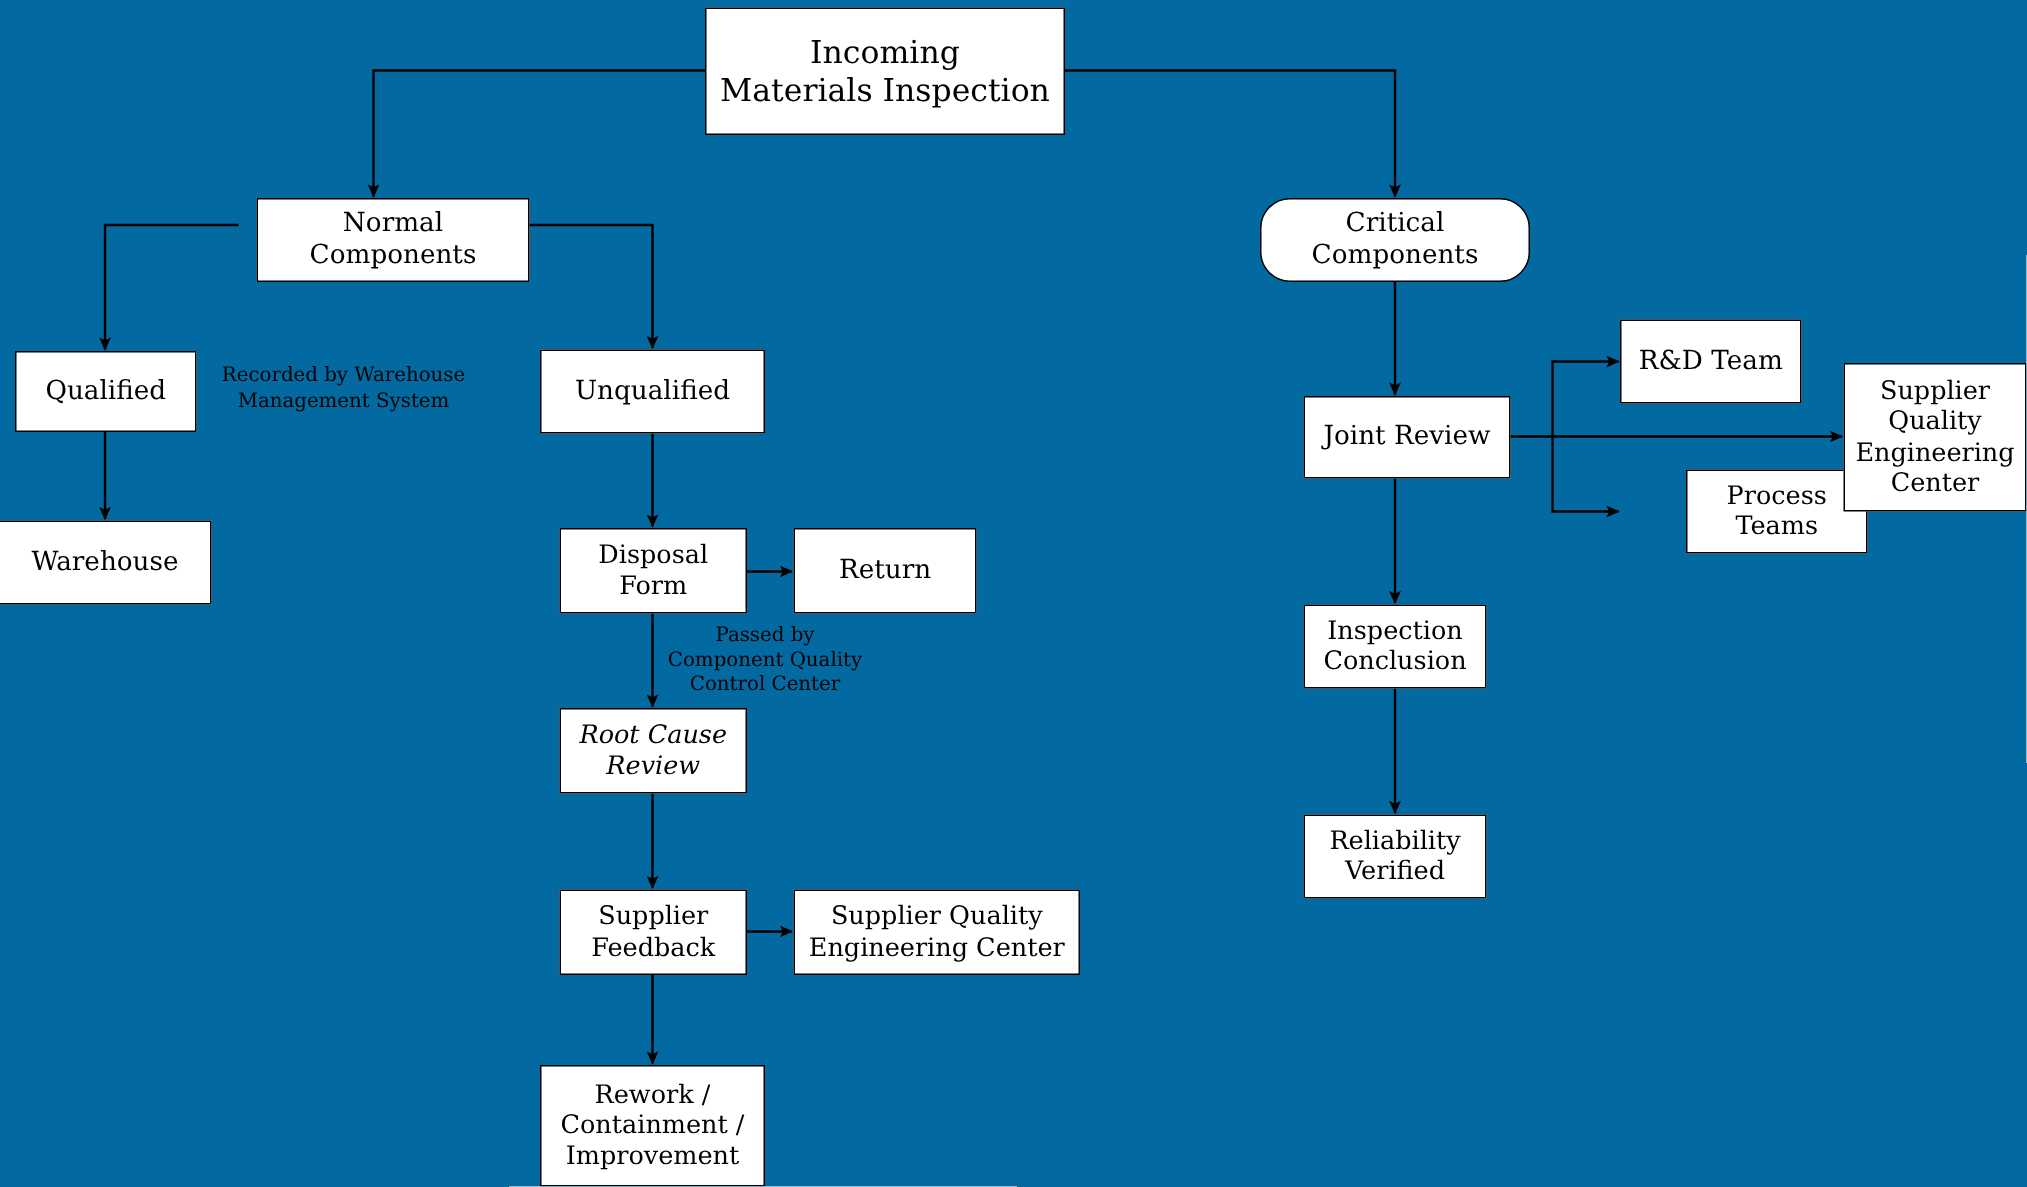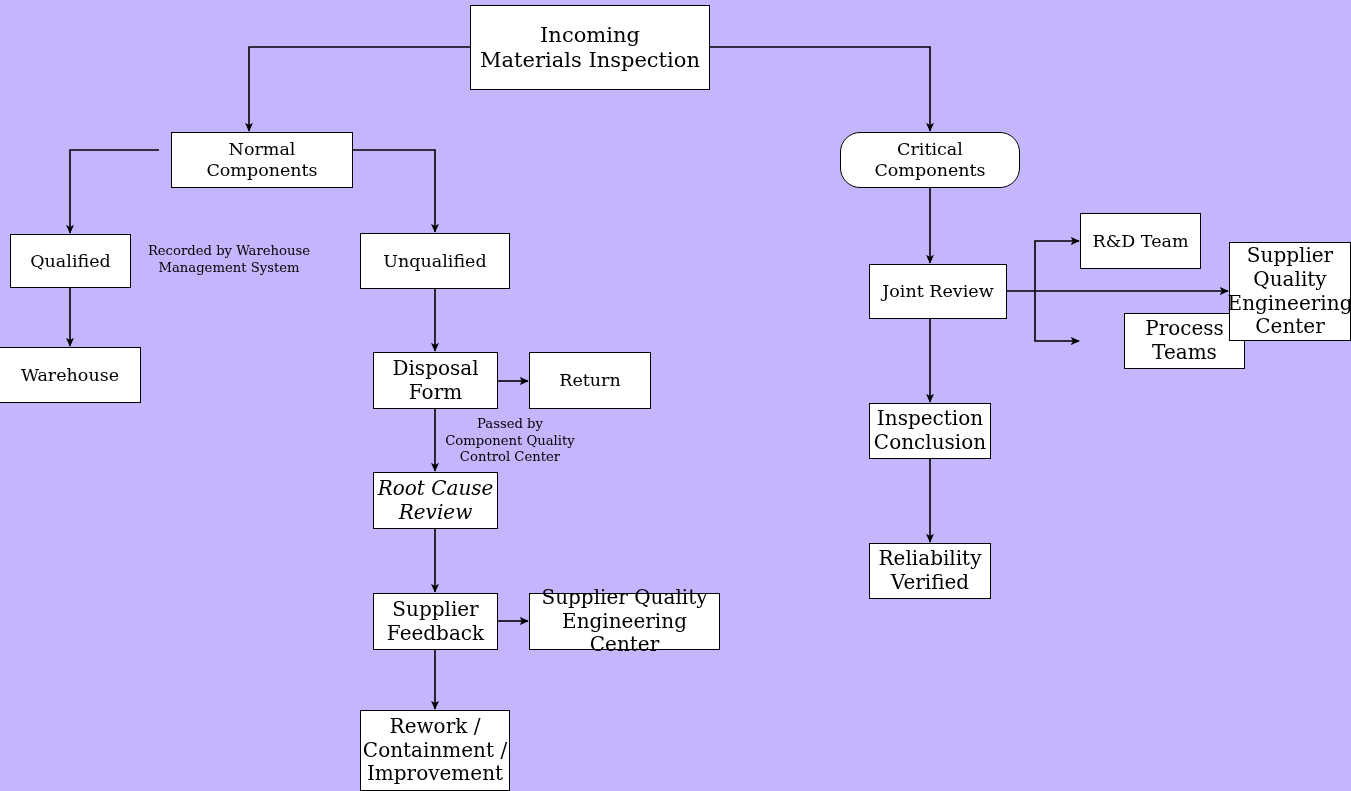--- a/index.html
+++ b/index.html
@@ -4,21 +4,21 @@
 <style>
   html, body {
     margin: 0;
     padding: 0;
     background: #ffffff;
   }
   #flowchart-canvas {
     position: relative;
     width: 1351px;
     height: 791px;
-    background: #c4b5fd;
+    background: #0369a1;
     overflow: hidden;
     font-family: "DejaVu Serif", "Liberation Serif", serif;
   }
   #edge-layer {
     position: absolute;
     left: 0;
     top: 0;
     width: 1351px;
     height: 791px;
     pointer-events: none;
@@ -32,21 +32,21 @@
     align-items: center;
     justify-content: center;
     text-align: center;
     color: #000000;
     line-height: 1.18;
     white-space: pre-line;
     z-index: 2;
   }
   .node-lg   { font-size: 21px; }
   .node-md   { font-size: 17.5px; }
-  .node-sm   { font-size: 20px; }
+  .node-sm   { font-size: 17px; }
   .annotation {
     position: absolute;
     text-align: center;
     color: #000000;
     font-size: 13.2px;
     line-height: 1.25;
     white-space: pre-line;
     z-index: 3;
     background: transparent;
   }

